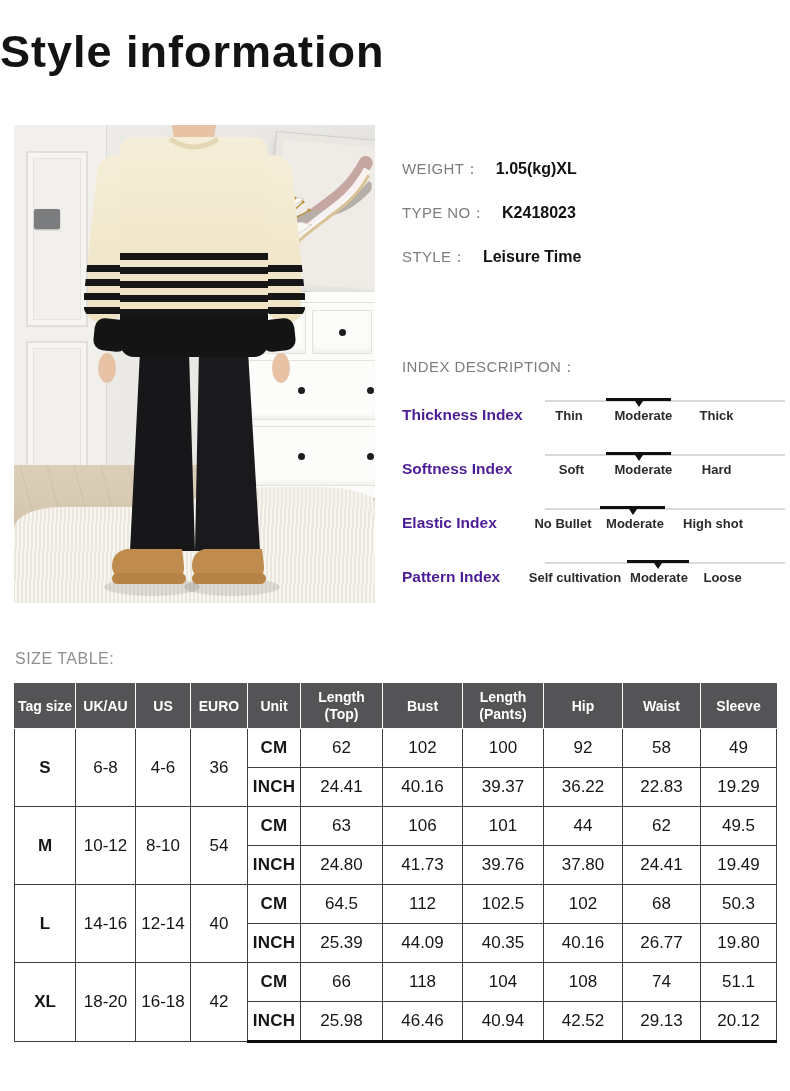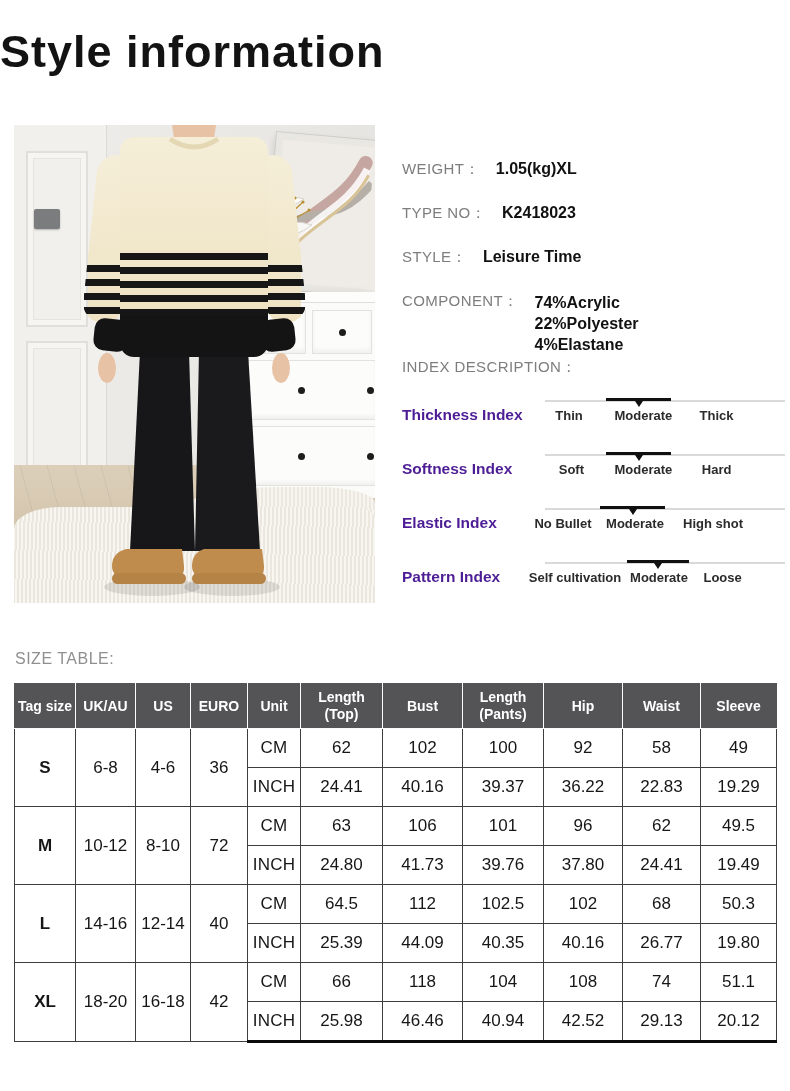--- a/index.html
+++ b/index.html
@@ -71,21 +71,21 @@
   table.size{position:absolute;left:14px;top:683px;width:762px;border-collapse:collapse;table-layout:fixed;}
   table.size th{background:#545457;color:#fff;font-size:14px;font-weight:700;height:44px;
                 border:1px solid #fbfbfb;white-space:pre-line;line-height:17px;padding:0 1px;}
   table.size th:first-child{border-left-color:#545457;}
   table.size th:last-child{border-right-color:#545457;margin-left:15px;}
   table.size thead th{border-top-color:#545457;}
   table.size td{border:1px solid #3e3e3e;text-align:center;vertical-align:middle;
                 height:38px;padding:0;font-size:17px;color:#161616;}
   td.tag-cell{font-weight:700;font-size:18px;}
   td.dim-cell{font-size:17px;}
-  td.unit-cell{font-weight:400;font-size:12.5px;letter-spacing:.2px;}
+  td.unit-cell{font-weight:700;font-size:12.5px;letter-spacing:.2px;}
   tbody tr.last td{border-bottom:3px solid #0c0c0c;}
 
   .remark{position:absolute;right:16px;top:1048px;font-size:13px;color:#555;}
 </style>
 </head>
 <body>
 
 <div id="canvas">
 
   <div class="title">Style information</div>
@@ -216,28 +216,20 @@
     <span class="val">1.05(kg)XL</span>
   </div>
   <div class="field" style="top:204px">
     <span class="lbl">TYPE NO：</span>
     <span class="val">K2418023</span>
   </div>
   <div class="field" style="top:248px">
     <span class="lbl">STYLE：</span>
     <span class="val">Leisure Time</span>
   </div>
-  <div class="field" style="top:292px">
-    <span class="lbl">COMPONENT：</span>
-    <span class="val-lines">
-      <div>74%Acrylic</div>
-      <div>22%Polyester</div>
-      <div>4%Elastane</div>
-    </span>
-  </div>
 
   <div class="idx-heading">INDEX DESCRIPTION：</div>
 
   <div class="idx-row" style="top:392px">
     <div class="idx-name">Thickness Index</div>
     <div class="slider">
       <div class="track"></div>
       <div class="seg" style="left:25.5%;width:27%">
           <i class="tri"></i>
         </div>
@@ -341,26 +333,26 @@
         <td>39.37</td>
         <td>36.22</td>
         <td>22.83</td>
         <td>19.29</td>
       </tr>
 
       <tr>
         <td rowspan="2" class="tag-cell">M</td>
         <td rowspan="2" class="dim-cell">10-12</td>
         <td rowspan="2" class="dim-cell">8-10</td>
-        <td rowspan="2" class="dim-cell">72</td>
+        <td rowspan="2" class="dim-cell">54</td>
         <td class="unit-cell">CM</td>
         <td>63</td>
         <td>106</td>
         <td>101</td>
-        <td>96</td>
+        <td>44</td>
         <td>62</td>
         <td>49.5</td>
       </tr>
       <tr>
         <td class="unit-cell">INCH</td>
         <td>24.80</td>
         <td>41.73</td>
         <td>39.76</td>
         <td>37.80</td>
         <td>24.41</td>

